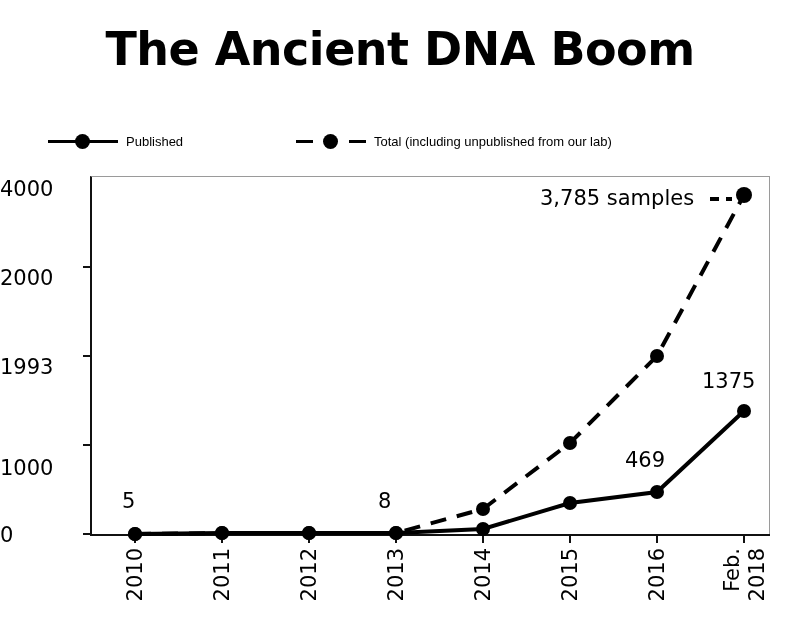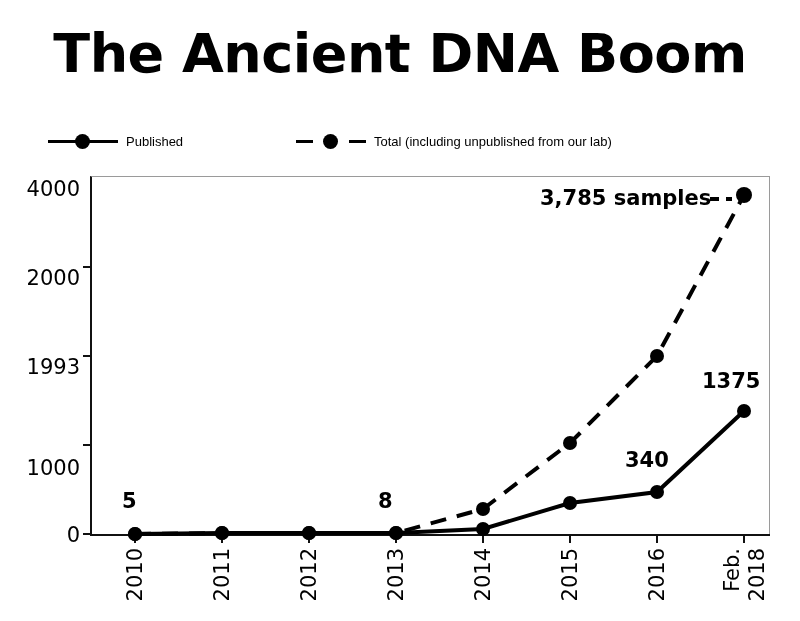--- a/index.html
+++ b/index.html
@@ -20,21 +20,21 @@
     left: 0; top: 0;
     width: 800px;
     height: 621px;
   }
   .chart-title {
     position: absolute;
     left: 0;
     top: 22px;
     width: 800px;
     text-align: center;
-    font-size: 54px;
+    font-size: 46px;
     font-weight: bold;
     letter-spacing: -0.5px;
     font-family: "DejaVu Sans", sans-serif;
   }
   
   .legend {
     position: absolute;
     left: 40px;
     top: 126px;
     width: 730px;
@@ -96,21 +96,20 @@
     position: absolute;
     left: 90px;
     top: 534px;
     width: 680px;
     height: 2px;
     background: #111;
   }
   .y-tick-label {
     position: absolute;
     width: 80px;
-    text-align: right;
     font-size: 21px;
     font-family: "DejaVu Sans", sans-serif;
   }
   .y-tick-mark {
     position: absolute;
     width: 7px;
     height: 2px;
     background: #111;
     left: 83px;
   }
@@ -127,29 +126,29 @@
   .x-tick-mark {
     position: absolute;
     top: 536px;
     width: 2px;
     height: 7px;
     background: #111;
   }
   .data-label {
     position: absolute;
     font-size: 21px;
-    font-weight: bold;
+    font-weight: normal;
     font-family: "DejaVu Sans", sans-serif;
     white-space: nowrap;
     text-align: center;
   }
   .annot-label {
     position: absolute;
     font-size: 21px;
-    font-weight: bold;
+    font-weight: normal;
     font-family: "DejaVu Sans", sans-serif;
     white-space: nowrap;
   }
   svg.series-layer {
     position: absolute;
     left: 0; top: 0;
     width: 800px;
     height: 621px;
     overflow: visible;
   }
@@ -234,18 +233,18 @@
     <circle cx="483" cy="529" r="7" fill="#000"></circle>
     <circle cx="570" cy="503" r="7" fill="#000"></circle>
     <circle cx="657" cy="492" r="7" fill="#000"></circle>
     <circle cx="744" cy="411" r="7" fill="#000"></circle>
 
     <line x1="710" y1="199" x2="732" y2="199" stroke="#000" stroke-width="4" stroke-dasharray="9,7"></line>
   </svg>
 
   <div class="data-label" style="left:122px; top:489px;">5</div>
   <div class="data-label" style="left:378px; top:489px;">8</div>
-  <div class="data-label" style="left:625px; top:448px;">340</div>
+  <div class="data-label" style="left:625px; top:448px;">469</div>
   <div class="data-label" style="left:702px; top:369px;">1375</div>
 
   <div class="annot-label" style="left:540px; top:186px;">3,785 samples</div>
 
 </div>
 
 </body></html>

